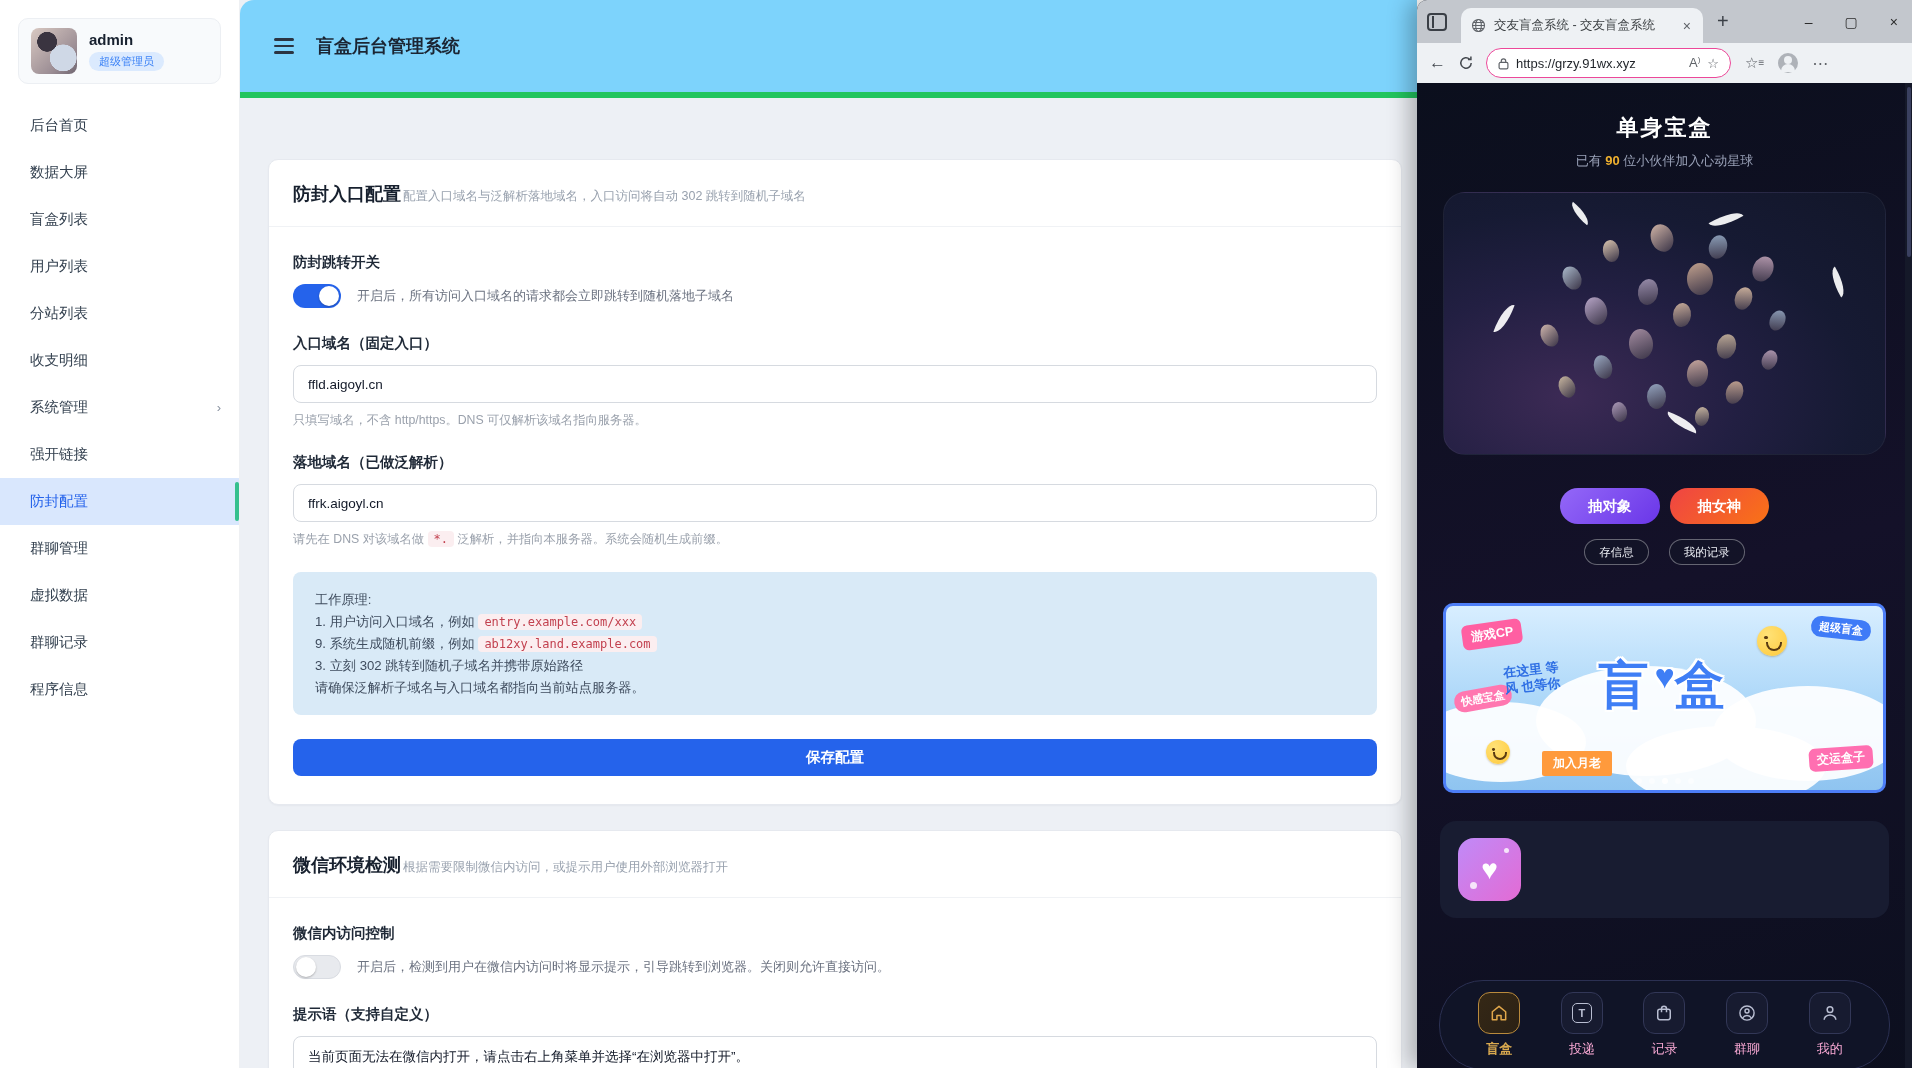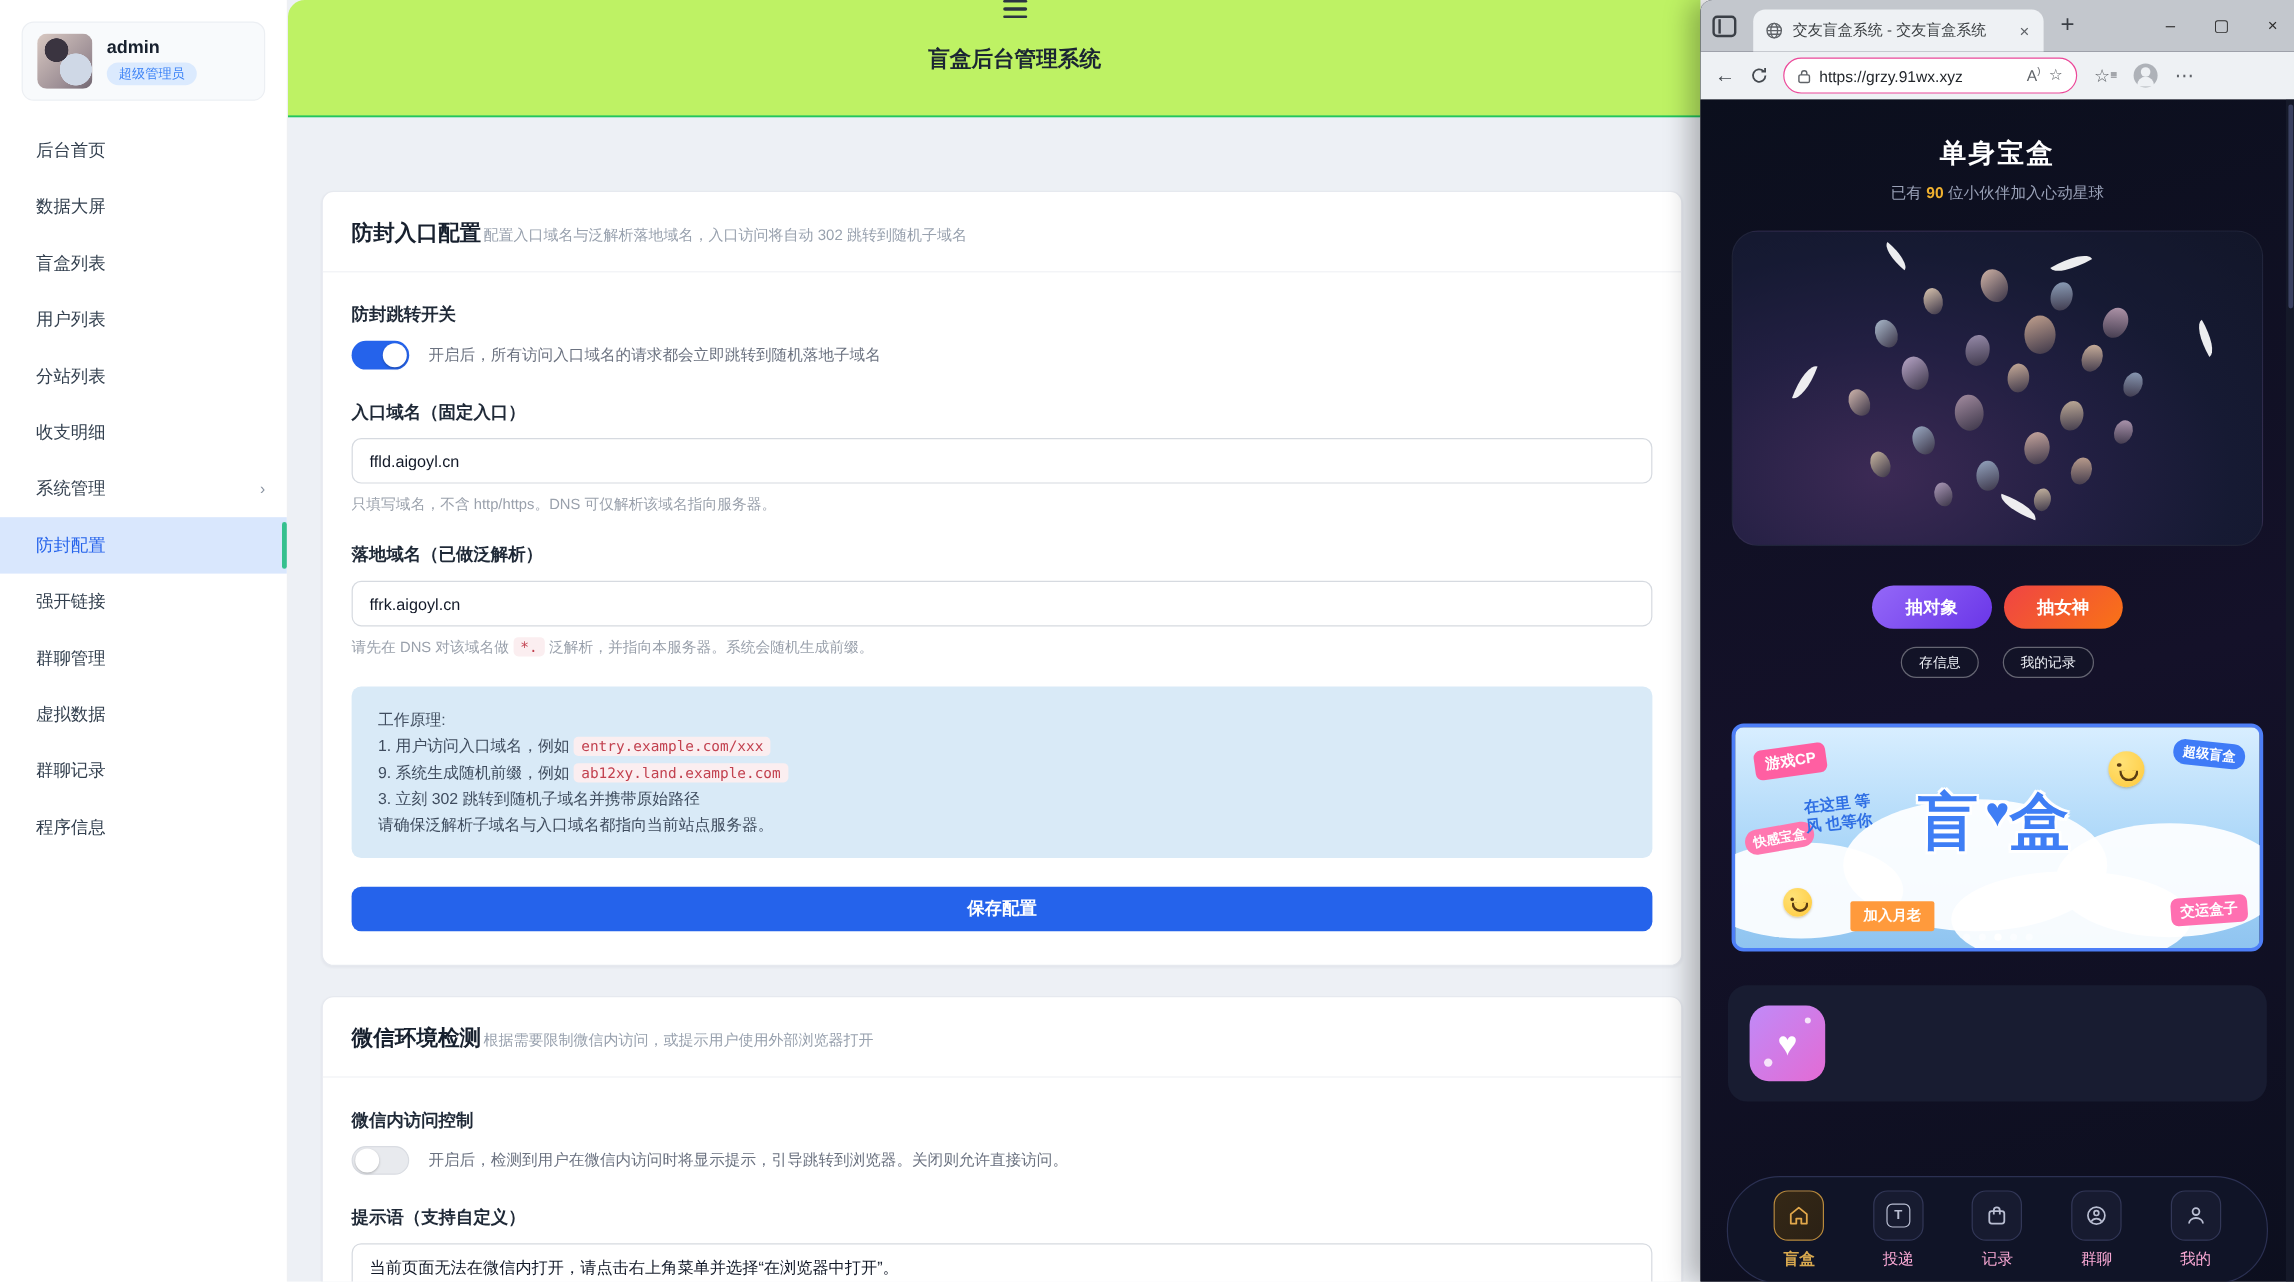--- a/index.html
+++ b/index.html
@@ -15,21 +15,21 @@
       linear-gradient(135deg,#d9c9c2,#9b8d94 70%,#6f6570); }
   .user-name { font-size:15px; font-weight:bold; color:#17202e; }
   .role-badge { display:inline-block; margin-top:4px; font-size:11px; color:#3b82f6; background:#dbeafe; border-radius:999px; padding:2px 10px; }
   .menu { margin-top:14px; }
   .menu-item { position:relative; height:47px; display:flex; align-items:center; padding:0 18px 0 30px; font-size:14.5px; color:#33404f; cursor:pointer; }
   .menu-item .chev { margin-left:auto; color:#8a93a1; font-size:13px; }
   .menu-item.active { background:#d9e7fd; color:#2563eb; }
   .menu-item.active::after { content:""; position:absolute; right:0; top:4px; bottom:4px; width:4px; background:#35c08e; border-radius:2px; }
 
   .main { position:absolute; left:240px; right:0; top:0; bottom:0; background:#edf0f5; }
-  .main-header { height:98px; background:#bef264; border-bottom:2px solid #22c55e; border-top-left-radius:14px; display:flex; align-items:center; padding-left:34px; gap:22px;flex-direction:column; }
+  .main-header { height:98px; background:#7dd3fc; border-bottom:6px solid #22c55e; border-top-left-radius:14px; display:flex; align-items:center; padding-left:34px; gap:22px; }
   .hamburger { display:flex; flex-direction:column; gap:4px; cursor:pointer; }
   .hamburger i { display:block; width:20px; height:2.4px; background:#2b3442; border-radius:2px; }
   .main-title { font-size:18px; font-weight:bold; color:#1b2533; }
   .content { padding:61px 0 0 28px; height:970px; overflow:hidden; }
 
   .card { width:1134px; background:#fff; border:1px solid #e6e9ef; border-radius:10px; box-shadow:0 1px 2px rgba(16,24,40,.04); margin-bottom:25px; }
   .card-head { padding:22px 24px 20px; border-bottom:1px solid #f0f2f5; }
   .card-title { font-size:18px; font-weight:bold; color:#17202e; }
   .card-desc { font-size:12.5px; color:#98a1ae; margin-left:2px; }
   .card-body { padding:26px 24px 28px; }
@@ -154,25 +154,25 @@
       <div class="menu-item">
           <span>分站列表</span>
         </div>
       <div class="menu-item">
           <span>收支明细</span>
         </div>
       <div class="menu-item">
           <span>系统管理</span>
           <span class="chev">›</span>
         </div>
+      <div class="menu-item">
+          <span>强开链接</span>
+        </div>
       <div class="menu-item active">
           <span>防封配置</span>
-        </div>
-      <div class="menu-item">
-          <span>强开链接</span>
         </div>
       <div class="menu-item">
           <span>群聊管理</span>
         </div>
       <div class="menu-item">
           <span>虚拟数据</span>
         </div>
       <div class="menu-item">
           <span>群聊记录</span>
         </div>

